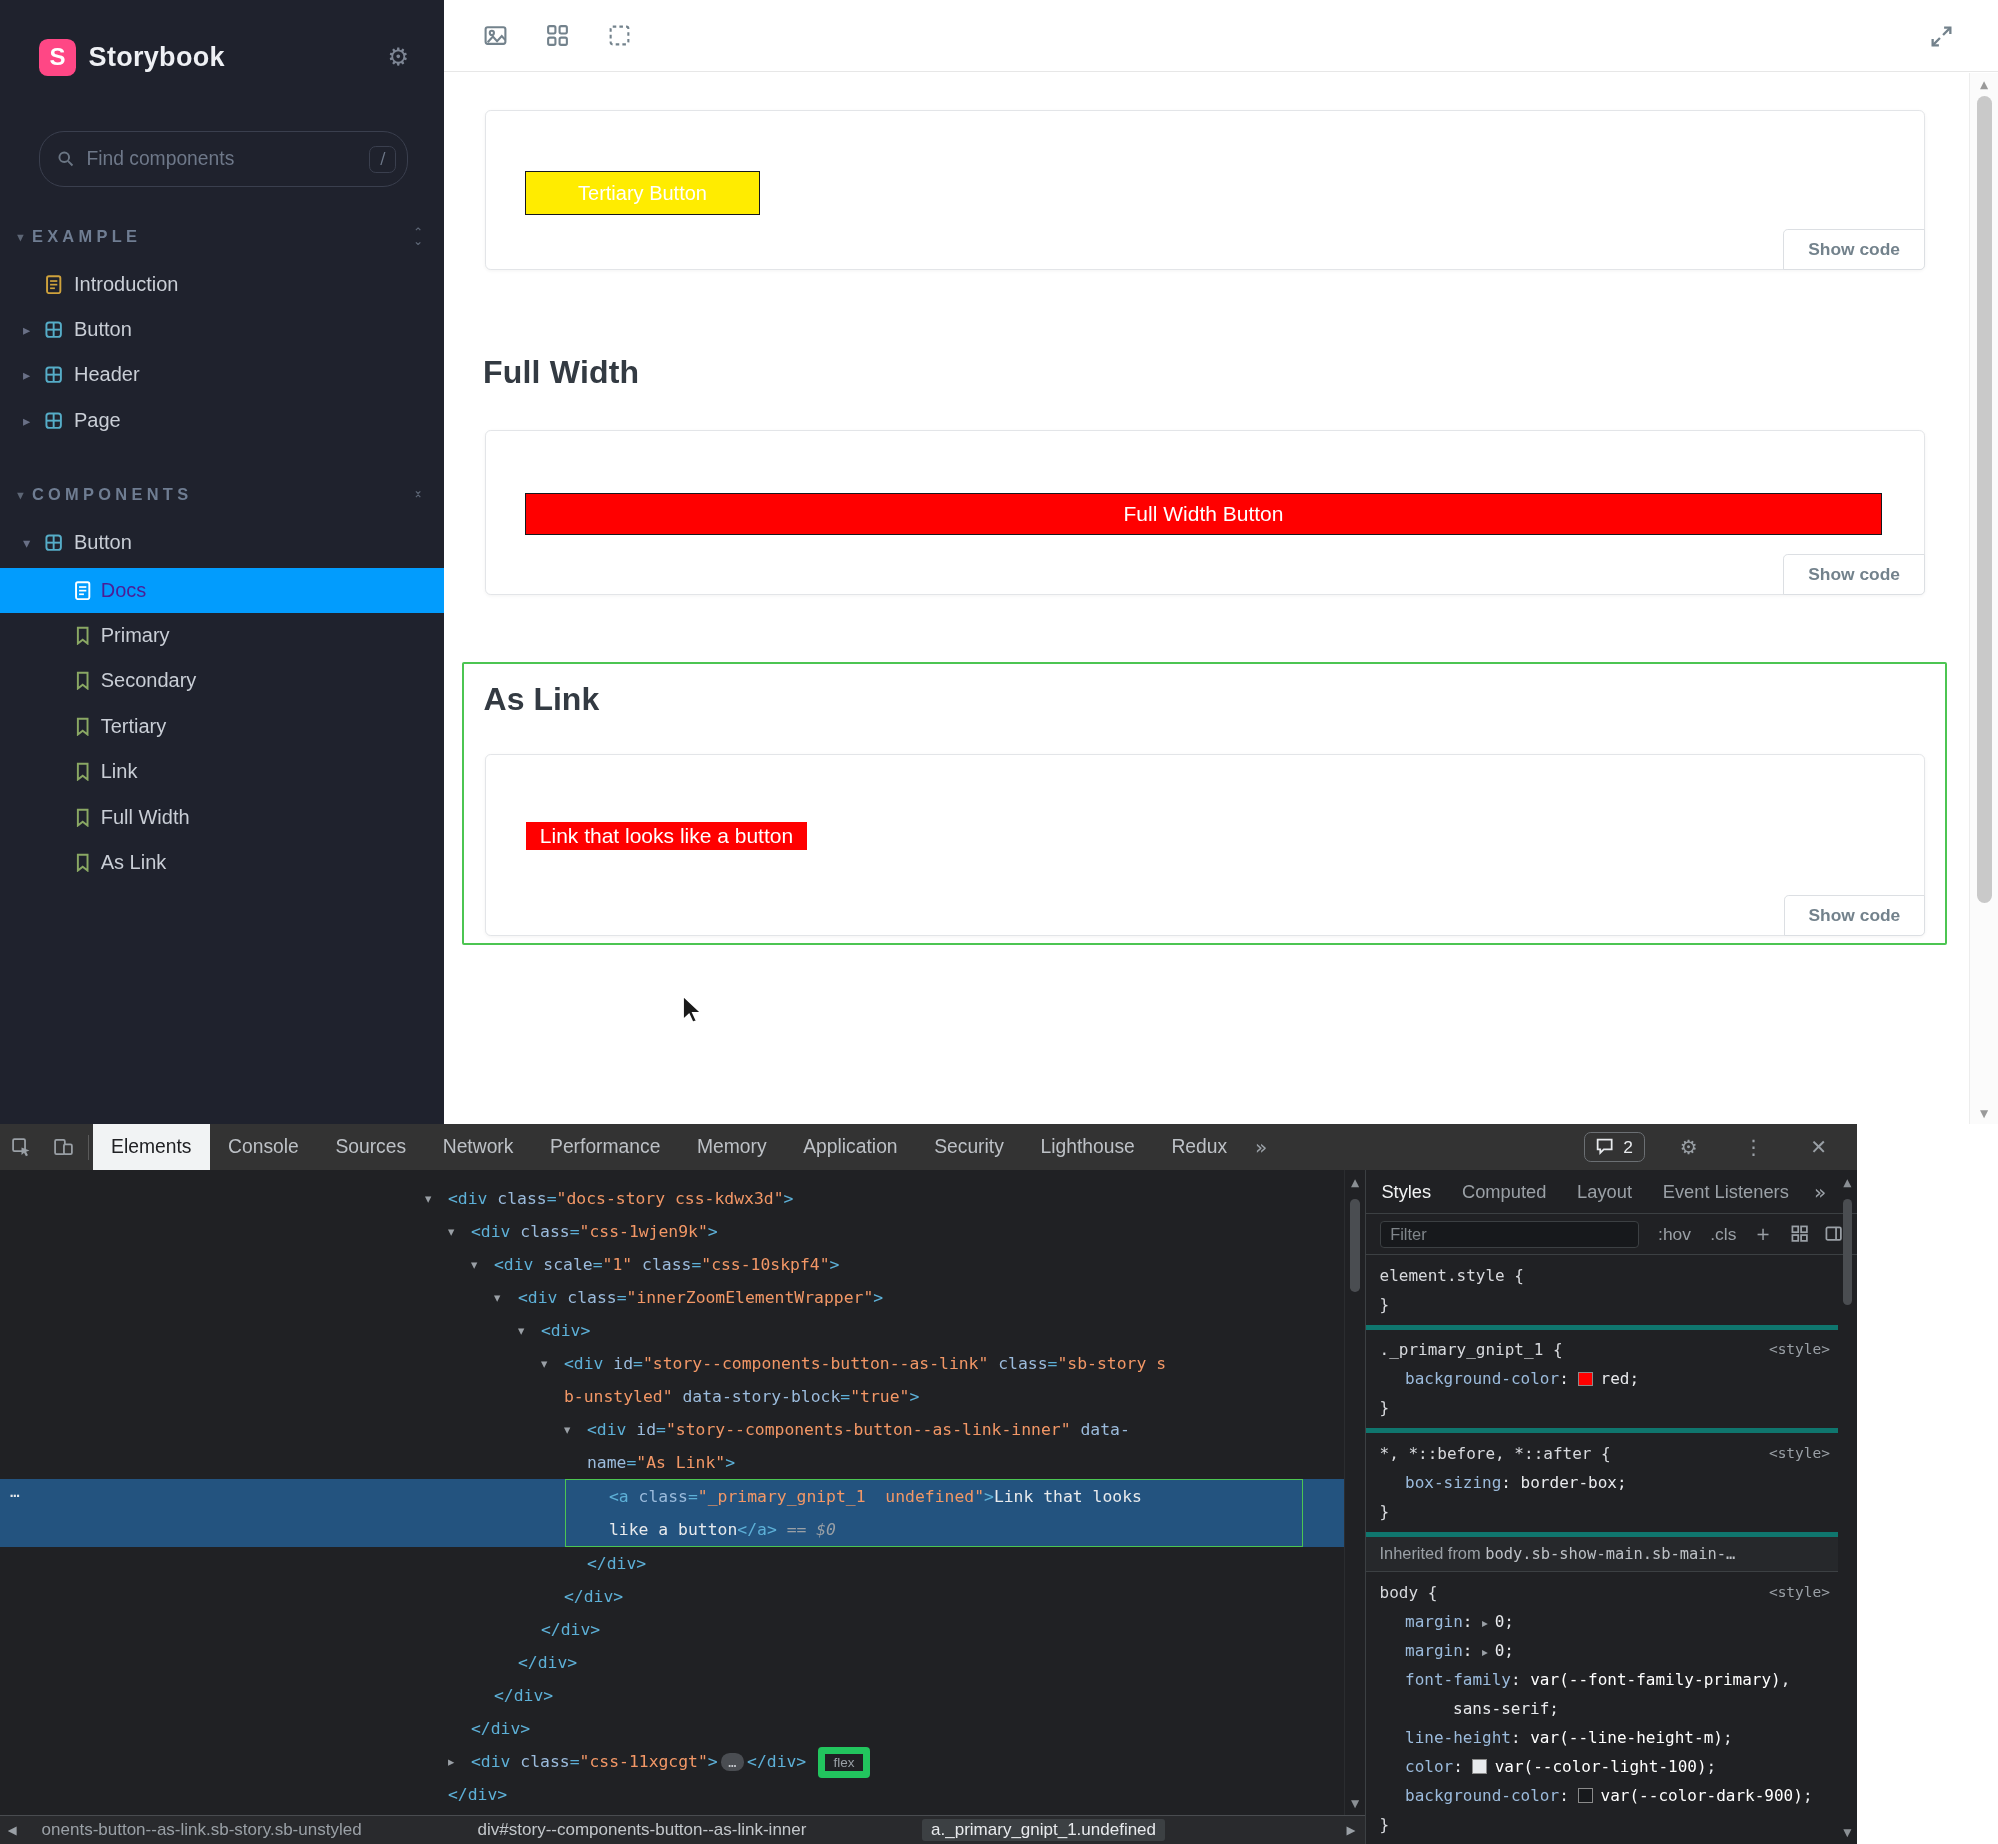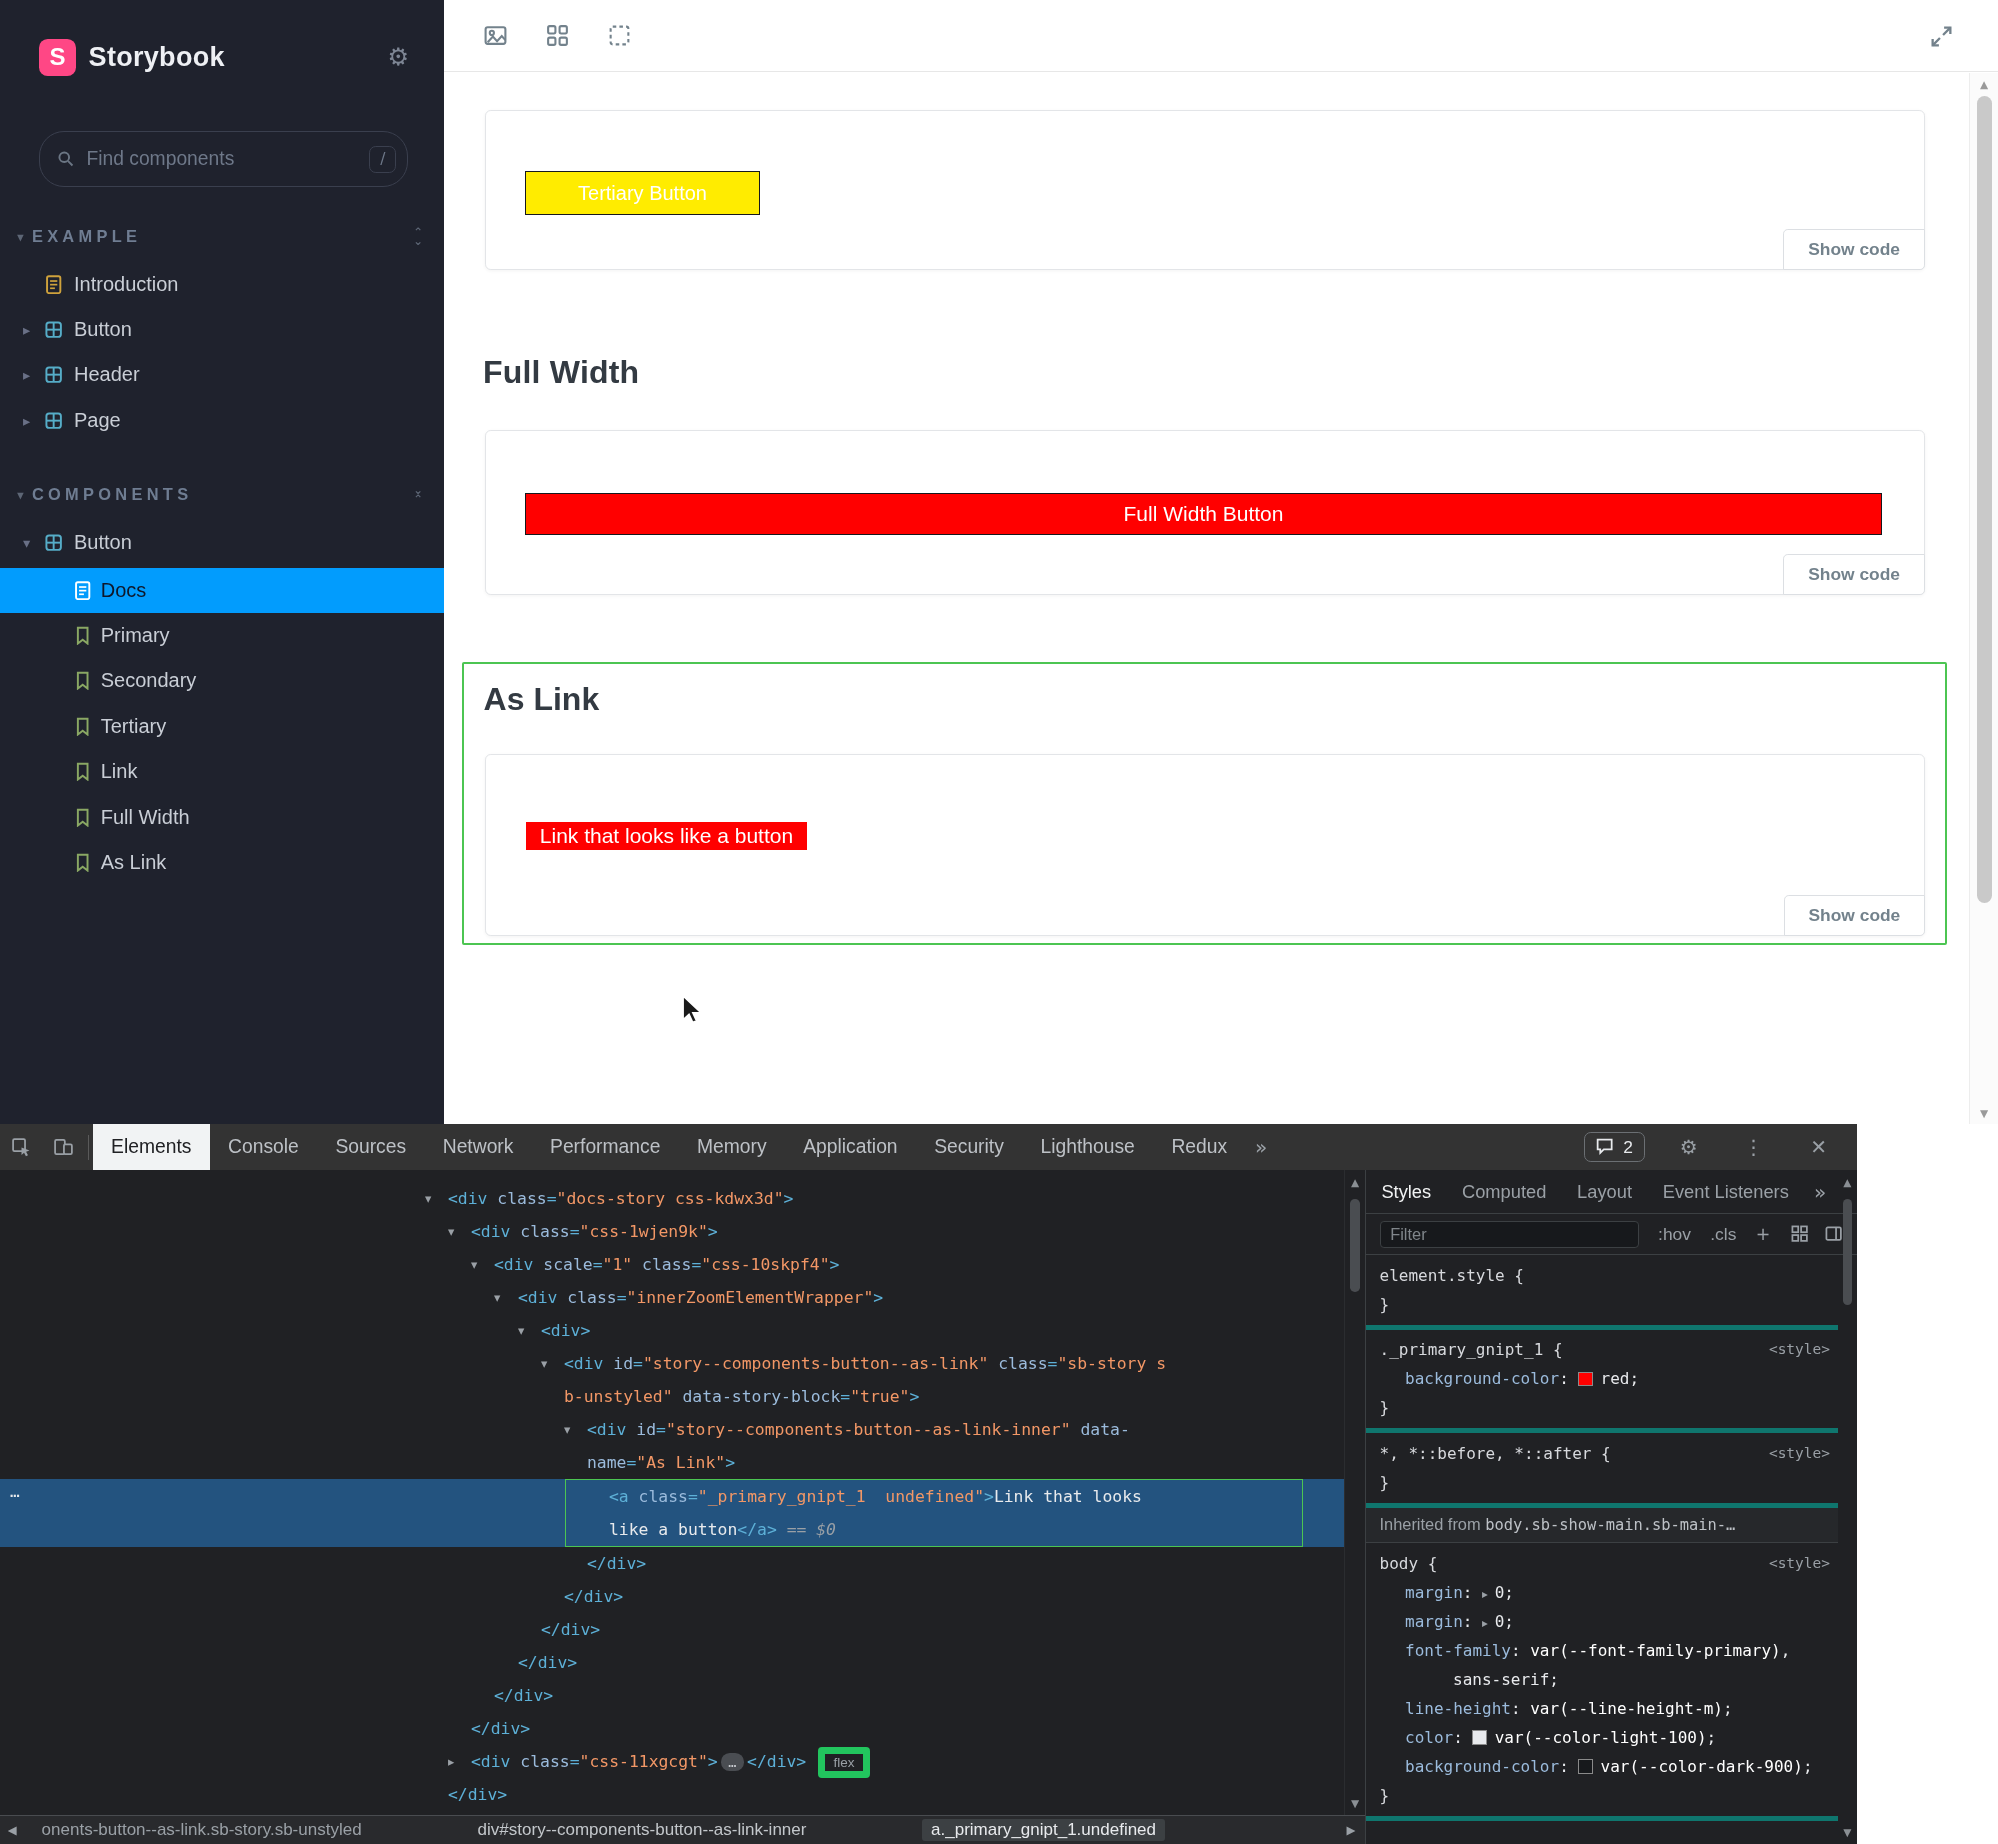--- a/index.html
+++ b/index.html
@@ -24,21 +24,21 @@
               padding:0 21px 0 17.4px;color:#6f7d92;font-size:16.4px;font-weight:700;letter-spacing:4.3px}
   .sec-caret{font-size:11.6px;margin-right:8.7px;color:#5d6675;letter-spacing:0}
   .sec-tool{margin-left:auto;display:flex;flex-direction:column;line-height:8.7px;font-size:11.6px;color:#5d6675;
             letter-spacing:0;cursor:pointer;font-family:"DejaVu Sans",sans-serif}
   .sb-item{position:absolute;left:0;right:0;height:45px;display:flex;align-items:center;font-size:20px;cursor:pointer}
   .sb-item .sb-caret{flex:0 0 19.3px;margin-left:23px;font-size:14.5px;color:#697086;font-family:"DejaVu Sans",sans-serif}
   .sb-item .sb-ic{flex:0 0 23px;margin-right:8.7px;display:flex;justify-content:center;align-items:center}
   .sb-item.depth2{padding-left:72px}
   .sb-item.depth2 .sb-ic{flex:0 0 21px;margin-right:7.7px}
   .sb-item .sb-label{white-space:nowrap}
-  .sb-item.selected{color:#0f172a}
+  .sb-item.selected{color:#4c1d95}
 
   
   .canvas{position:absolute;left:444px;top:0;width:1554px;height:1124px;background:#fff}
   .cv-toolbar{position:absolute;top:0;left:0;right:0;height:72px;border-bottom:1px solid #e7e7e7;
               display:flex;align-items:center;padding-left:39px;gap:37px}
   .tbi{color:#73828c;cursor:pointer;display:flex}
   .cv-full{position:absolute;right:44px;top:24px}
   .cv-body{position:absolute;left:0;top:72px;right:29px;bottom:0}
   .story-block{position:absolute;border:1px solid #e3e5e8;border-radius:5.8px;background:#fff;
                box-shadow:0 1px 3.9px rgba(0,0,0,.05)}
@@ -452,20 +452,21 @@
             <div class="rule-line"><span class="tk-sel">element.style {</span></div>
             <div class="rule-line"><span class="tk-sel">}</span></div>
           </div>
           <div class="rule">
             <div class="rule-line"><span class="tk-sel">._primary_gnipt_1 {</span><span class="rule-src">&lt;style&gt;</span></div>
             <div class="rule-line prop-line"><span class="tk-pn">background-color</span><span class="tk-pv">: </span><span class="swatch" style="background-color: rgb(255, 0, 0);"></span><span class="tk-pv">red;</span></div>
             <div class="rule-line"><span class="tk-sel">}</span></div>
           </div>
           <div class="rule">
             <div class="rule-line"><span class="tk-sel">*, *::before, *::after {</span><span class="rule-src">&lt;style&gt;</span></div>
+            <div class="rule-line prop-line"><span class="tk-pn">box-sizing</span><span class="tk-pv">: </span><span class="tk-pv">border-box;</span></div>
             <div class="rule-line"><span class="tk-sel">}</span></div>
           </div>
           <div class="inherited"><span>Inherited from </span><span class="inh-link">body.sb-show-main.sb-main-…</span></div>
           <div class="rule">
             <div class="rule-line"><span class="tk-sel">body {</span><span class="rule-src">&lt;style&gt;</span></div>
             <div class="rule-line prop-line"><span class="tk-pn">margin</span><span class="tk-pv">: </span><span class="prop-arrow">▸</span><span class="tk-pv">0;</span></div>
             <div class="rule-line prop-line"><span class="tk-pn">margin</span><span class="tk-pv">: </span><span class="prop-arrow">▸</span><span class="tk-pv">0;</span></div>
             <div class="rule-line prop-line"><span class="tk-pn">font-family</span><span class="tk-pv">: </span><span class="tk-var">var(--font-family-primary)</span><span class="tk-pv">,</span></div>
             <div class="rule-line prop-cont"><span class="tk-pv">sans-serif;</span></div>
             <div class="rule-line prop-line"><span class="tk-pn">line-height</span><span class="tk-pv">: </span><span class="tk-var">var(--line-height-m)</span><span class="tk-pv">;</span></div>

